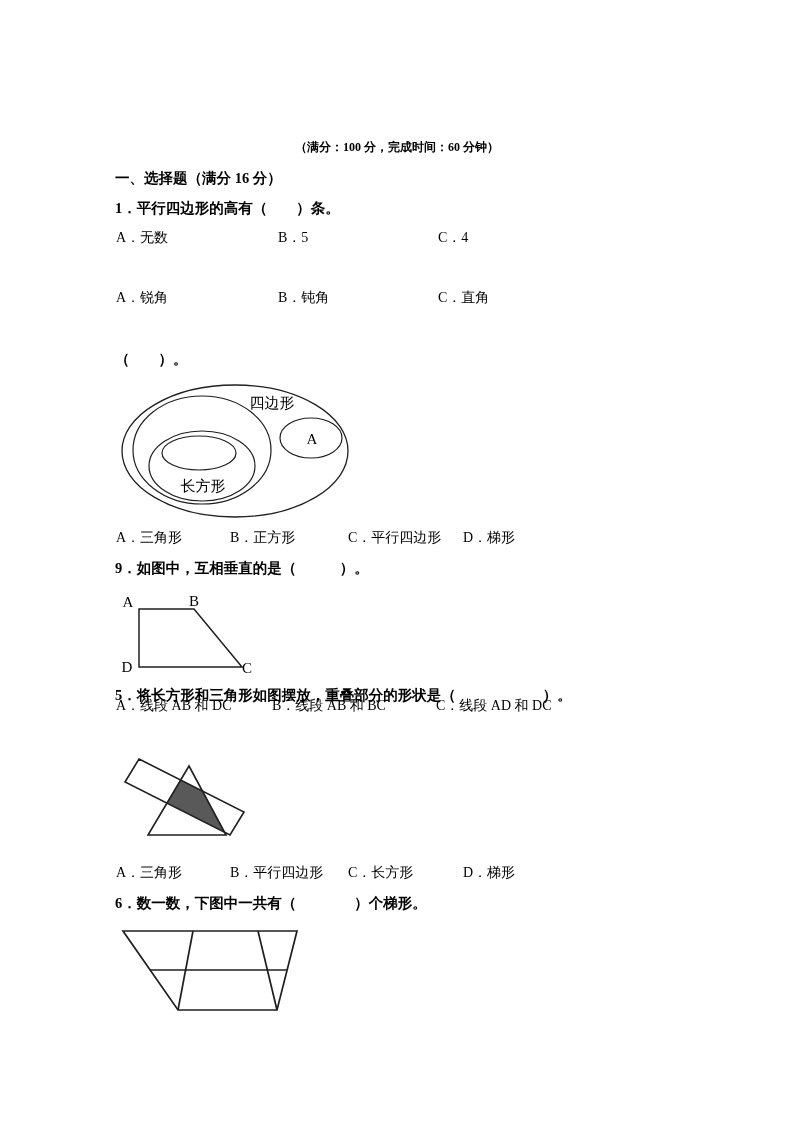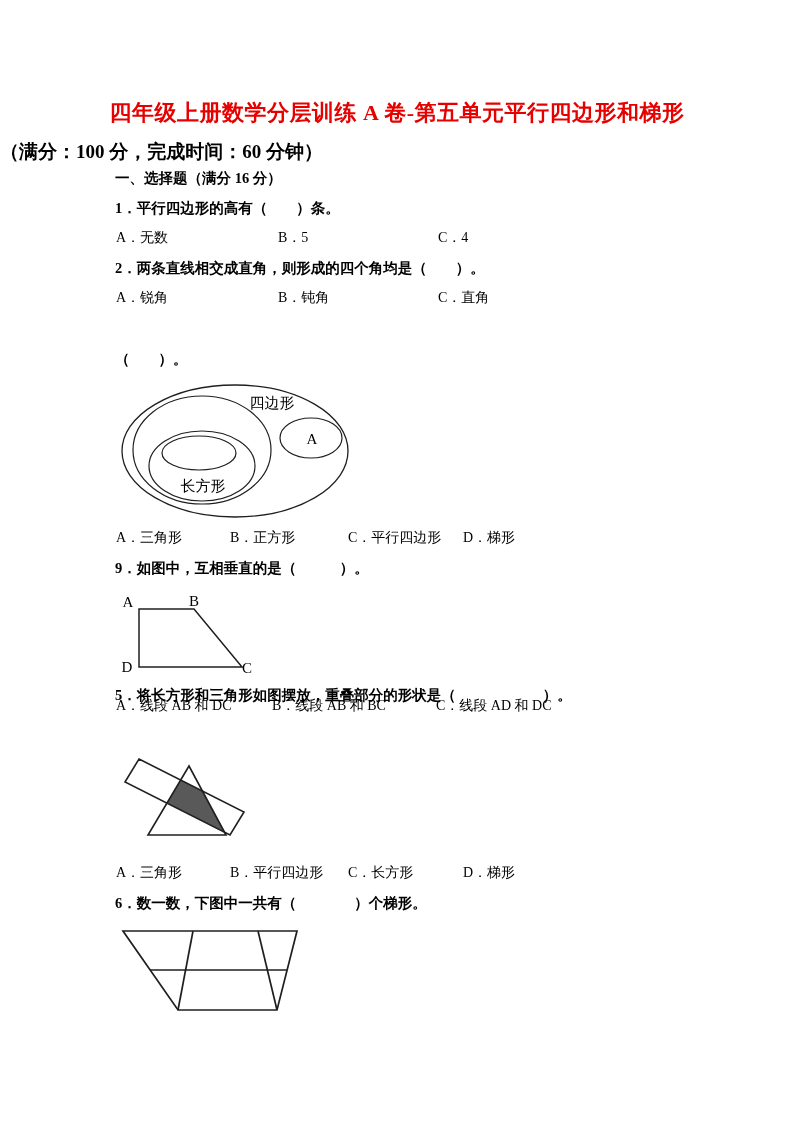--- a/index.html
+++ b/index.html
@@ -14,22 +14,22 @@
   }
   .title {
     position:absolute; top:98px; left:0; width:100%;
     text-align:center;
     font-size:22px; font-weight:bold;
     letter-spacing:0.5px;
     white-space:pre;
   }
   .subtitle {
     position:absolute; top:139px; left:0; width:100%;
-    text-align:left;
-    font-size:19px; font-weight:bold;
+    text-align:center;
+    font-size:12px; font-weight:bold;
     white-space:pre;
   }
   .section-heading {
     position:absolute; left:115px; top:169px;
     font-size:14.5px; font-weight:bold;
     white-space:pre;
   }
   .line {
     position:absolute; left:115px;
     font-size:14.5px;
@@ -44,30 +44,28 @@
   svg.fig { position:absolute; overflow:visible; }
   svg .shape { fill:none; stroke:#1f1f1f; }
   svg text.cjk { font-family:"Liberation Serif","DejaVu Serif",serif; font-size:15px; fill:#000; }
   svg text.lat { font-family:"Liberation Serif","DejaVu Serif",serif; font-size:15px; fill:#000; }
 </style>
 </head>
 <body>
 
 <div class="page">
 
-  <div class="title" style="color: rgb(230, 0, 0);">四年级上册数学分层训练 A 卷-第五单元平行四边形和梯形</div>
   <div class="subtitle">（满分：100 分，完成时间：60 分钟）</div>
   <div class="section-heading">一、选择题（满分 16 分）</div>
 
   <div class="line" style="top:199px">1．平行四边形的高有（　　）条。</div>
   <span class="opt" style="left:116px; top:229px">A．无数</span>
   <span class="opt" style="left:278px; top:229px">B．5</span>
   <span class="opt" style="left:438px; top:229px">C．4</span>
 
-  <div class="line" style="top:259px">2．两条直线相交成直角，则形成的四个角均是（　　）。</div>
   <span class="opt" style="left:116px; top:289px">A．锐角</span>
   <span class="opt" style="left:278px; top:289px">B．钝角</span>
   <span class="opt" style="left:438px; top:289px">C．直角</span>
 
   <div class="line" style="top:350px">（　　）。</div>
 
   <svg class="fig" style="left:110px; top:378px" width="250" height="147" viewBox="0 0 250 147">
     <ellipse class="shape" cx="125" cy="73" rx="113" ry="66" stroke-width="1.3"></ellipse>
     <ellipse class="shape" cx="92" cy="72" rx="69" ry="54" stroke-width="1.2"></ellipse>
     <ellipse class="shape" cx="92" cy="88" rx="53" ry="35" stroke-width="1.2"></ellipse>

